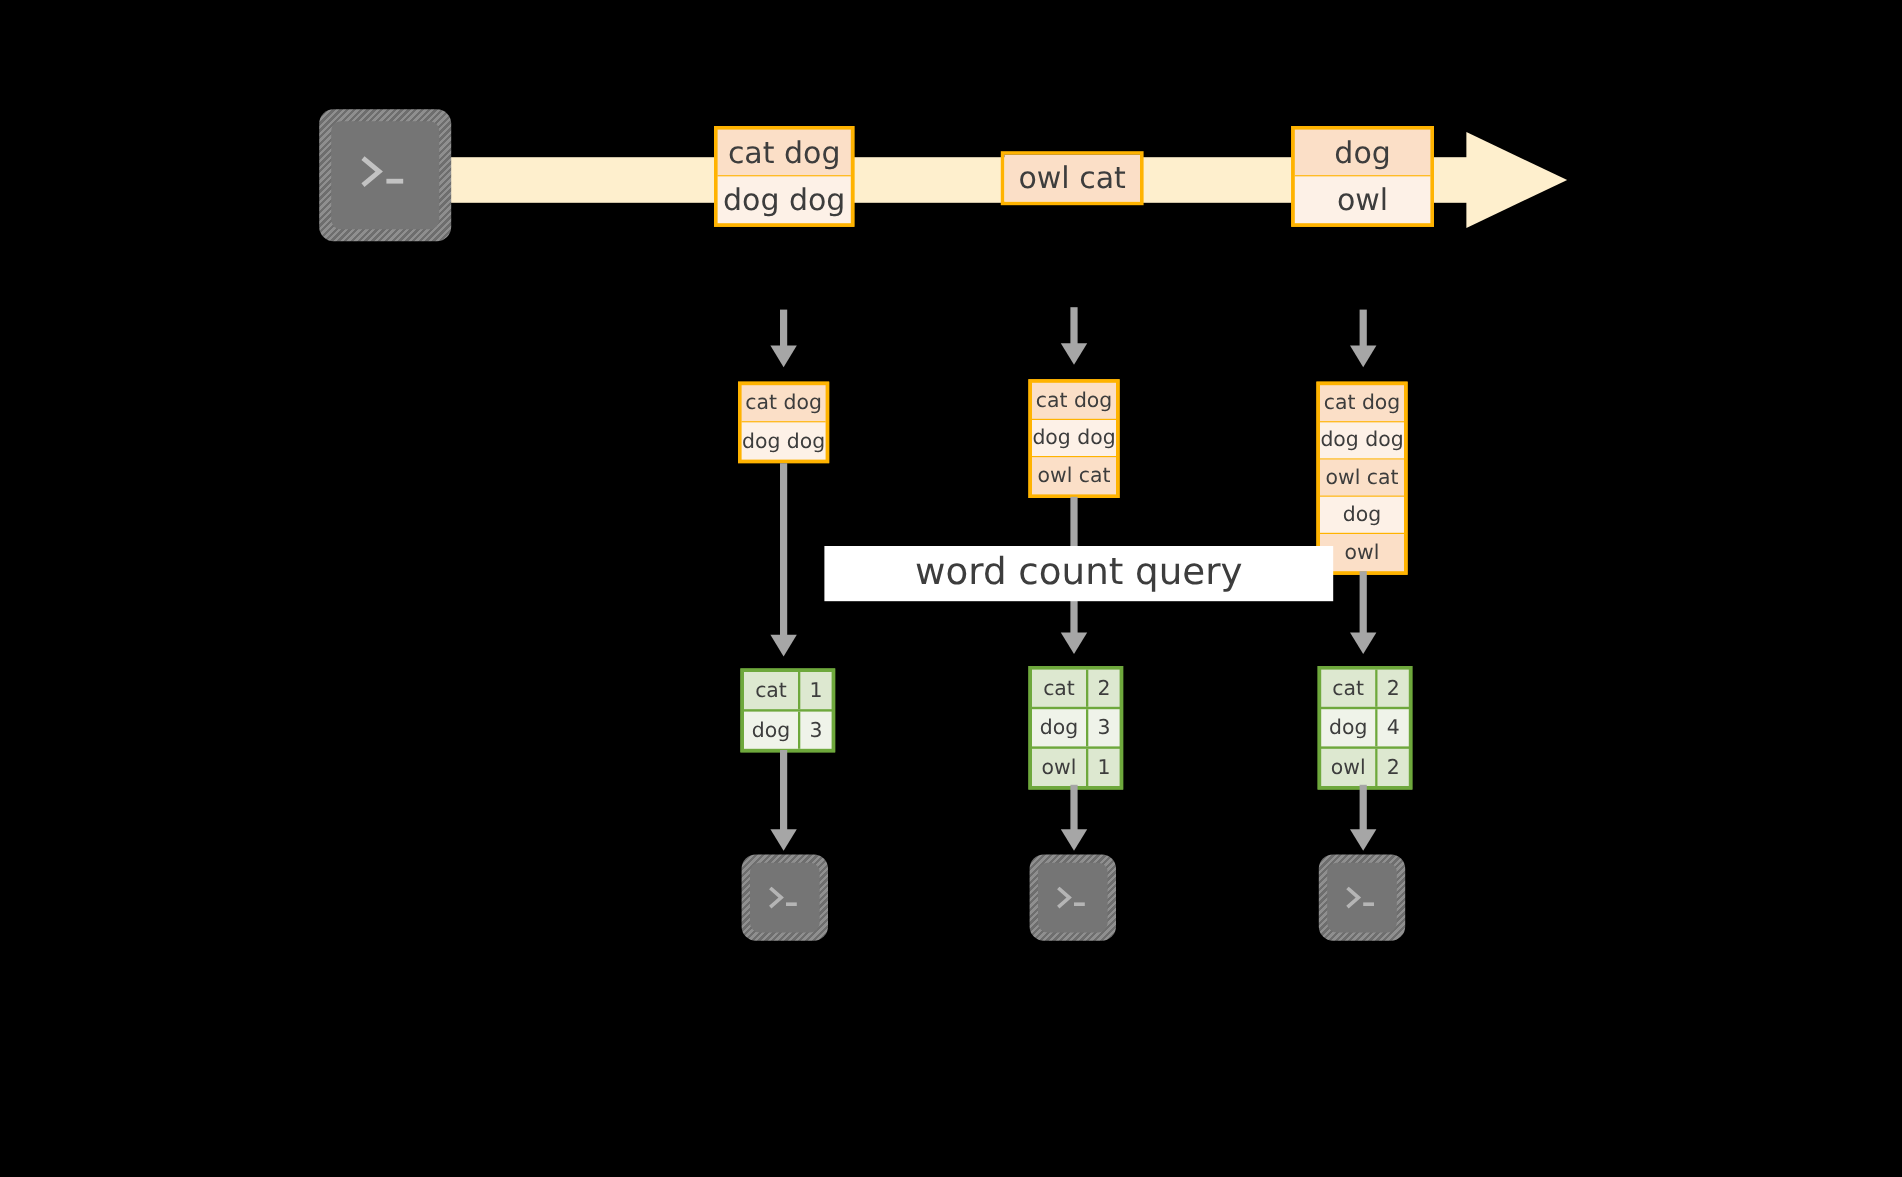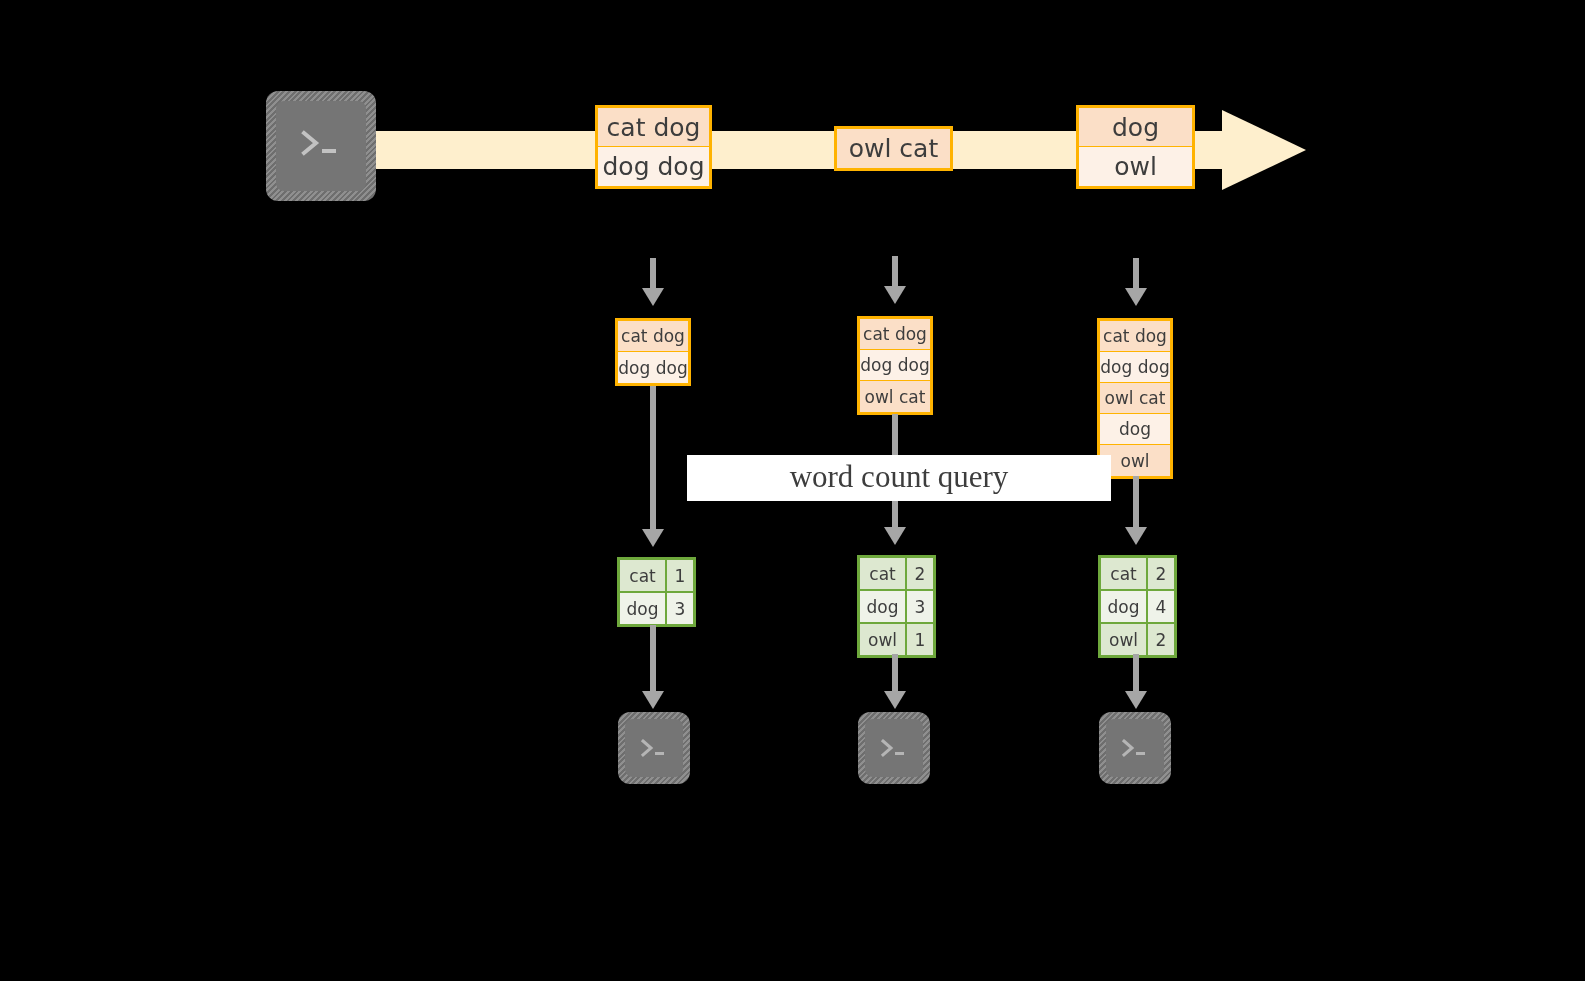--- a/index.html
+++ b/index.html
@@ -167,21 +167,20 @@
     background: #FFFFFF;
     display: flex;
     align-items: center;
     justify-content: center;
   }
   #query-band-label {
     font-size: 31px;
     color: #3d3d3d;
     white-space: nowrap;
     transform: translateY(-1px);
-    font-family: Liberation Serif, serif;
   }
 
   
   #sink-c1 { left: 618px;  top: 712px; }
   #sink-c2 { left: 858px;  top: 712px; }
   #sink-c3 { left: 1099px; top: 712px; }
 </style>
 </head>
 <body>
 

